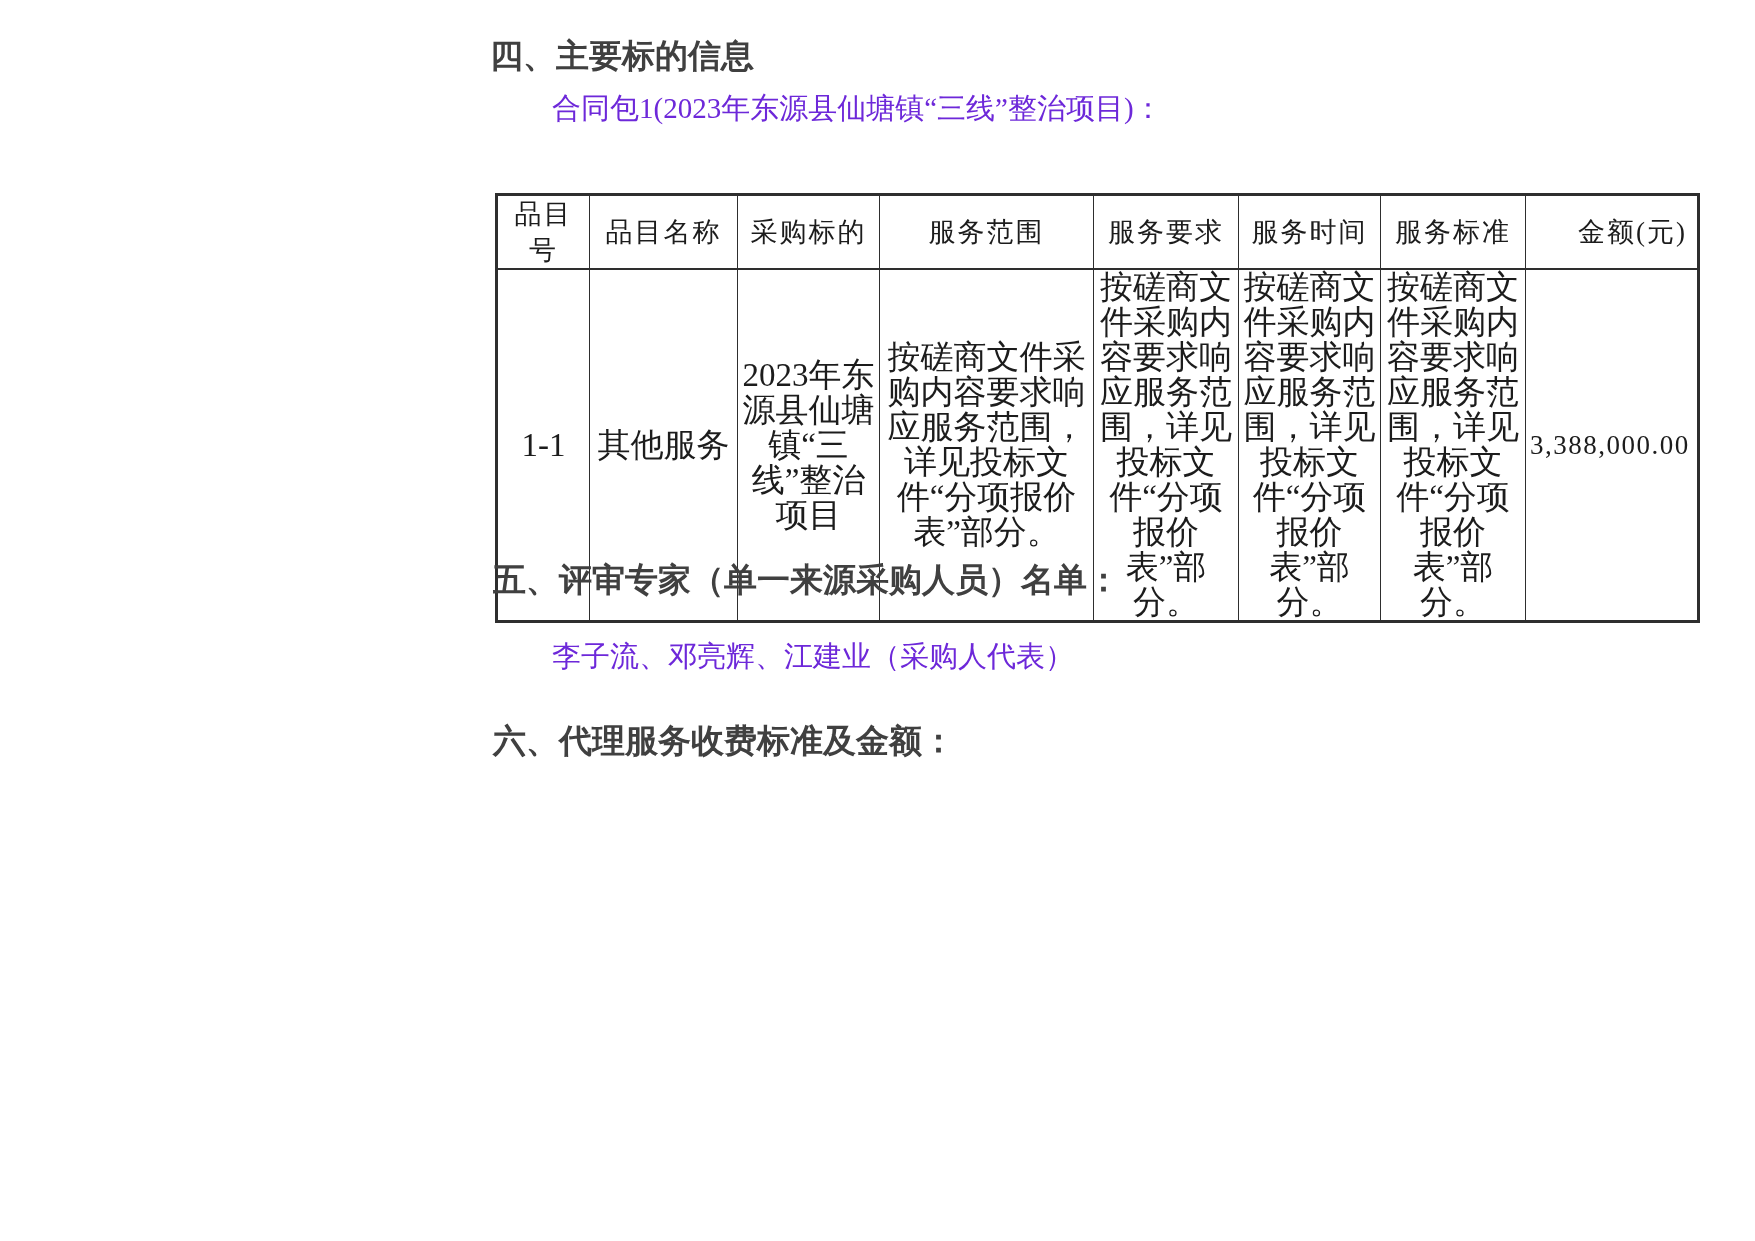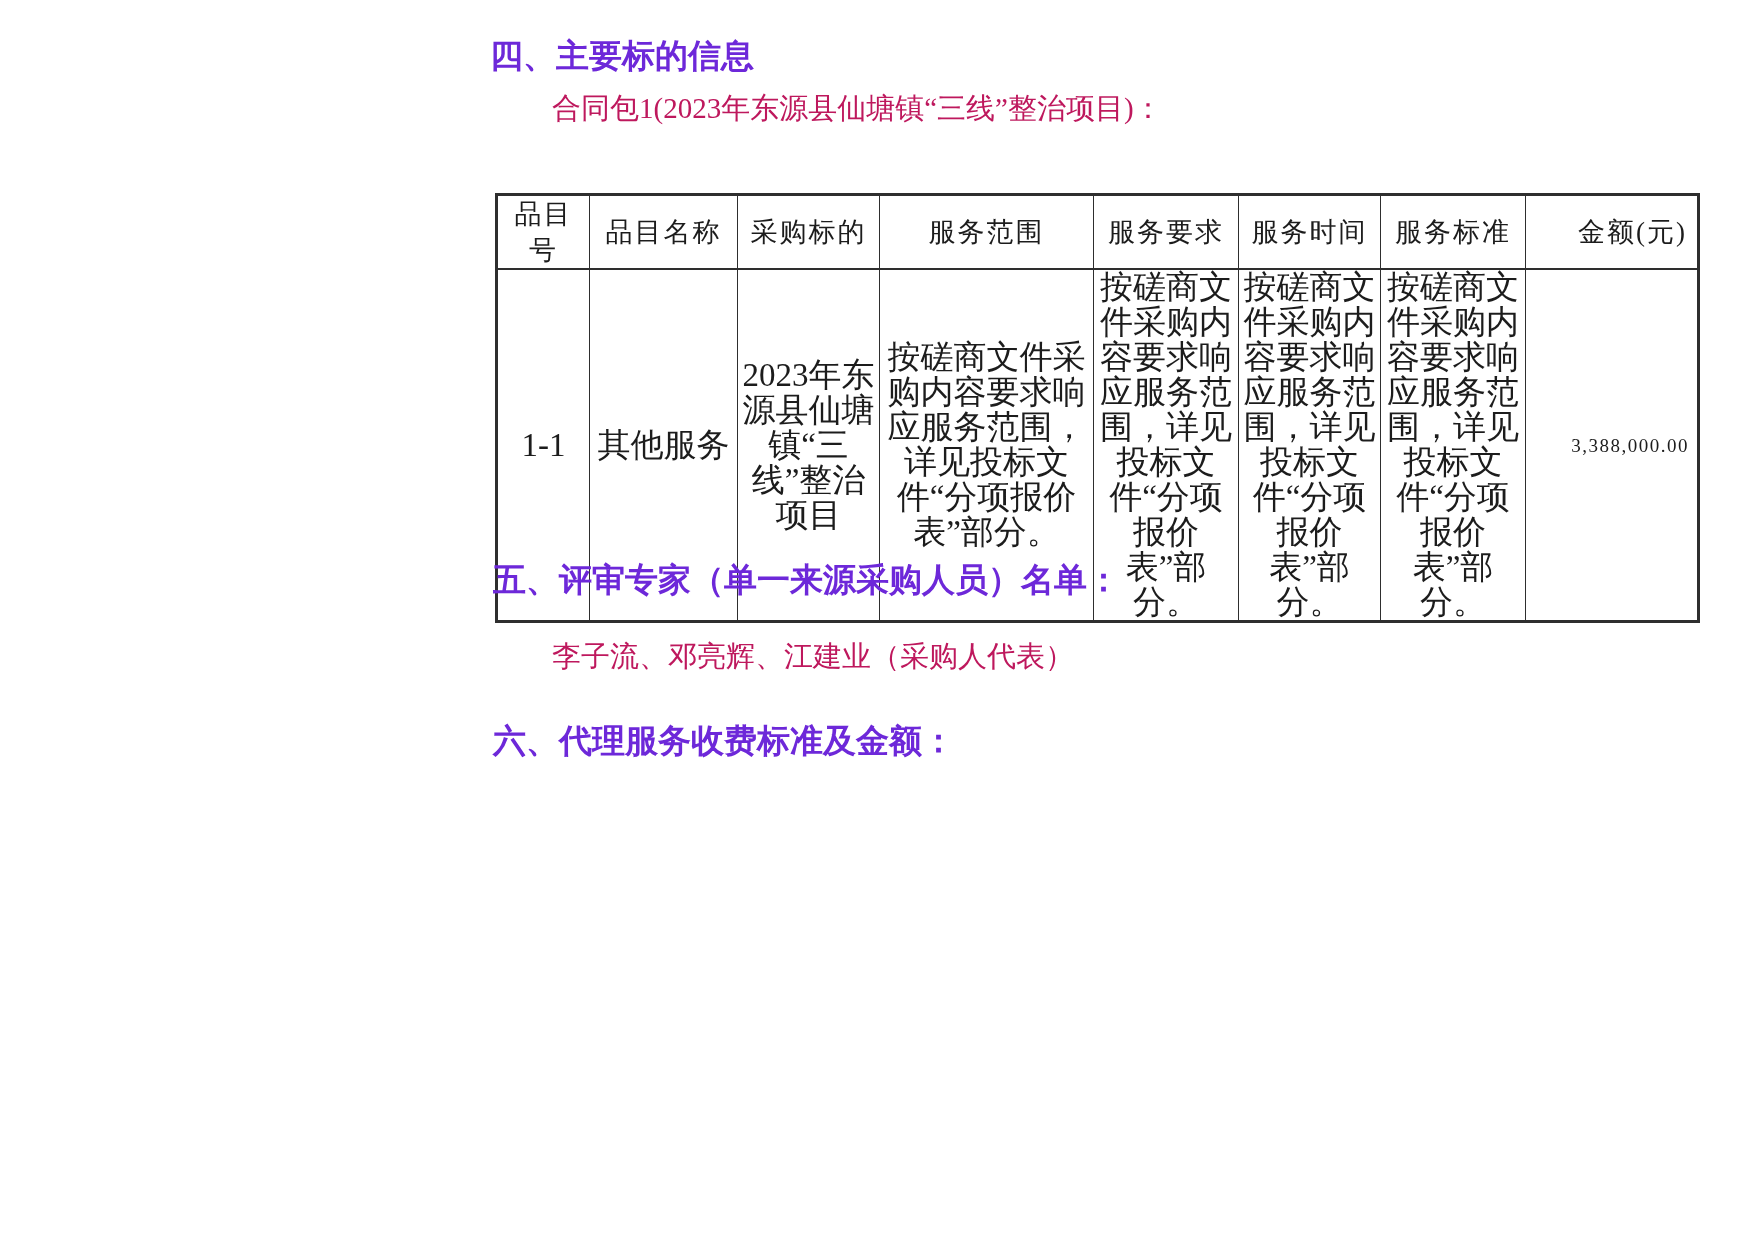--- a/index.html
+++ b/index.html
@@ -15,28 +15,28 @@
     color: #1c1c1c;
     font-family: "Liberation Serif", "DejaVu Serif", serif;
     overflow: hidden;
   }
   .h-main {
     position: absolute;
     font-size: 33px;
     font-weight: 700;
     line-height: 40px;
     white-space: nowrap;
-    color: #6d28d9;
+    color: #404040;
   }
   .para {
     position: absolute;
     font-size: 29px;
     line-height: 36px;
     white-space: nowrap;
-    color: #be185d;
+    color: #6d28d9;
   }
   #s4-heading { left: 490px; top: 36px; }
   #package-line { left: 552px; top: 90px; }
   #category-line { left: 552px; top: 137px; }
   #s5-heading { left: 493px; top: 560px; }
   #expert-line { left: 552px; top: 638px; }
   #s6-heading { left: 493px; top: 721px; }
 
   table.items {
     position: absolute;
@@ -71,23 +71,22 @@
     text-align: center;
     padding: 0 4px;
     word-break: break-all;
   }
   table.items td.cell-scope { padding: 0 2px; }
   table.items th.num {
     text-align: right;
     padding-right: 10px;
   }
   table.items td.num {
-    text-align: right;
     padding-right: 8px;
-    font-size: 19px;
+    font-size: 27px;
     letter-spacing: 1.5px;
     white-space: nowrap;
     word-break: keep-all;
   }
 </style>
 </head>
 <body>
 
 <div class="page">
 

